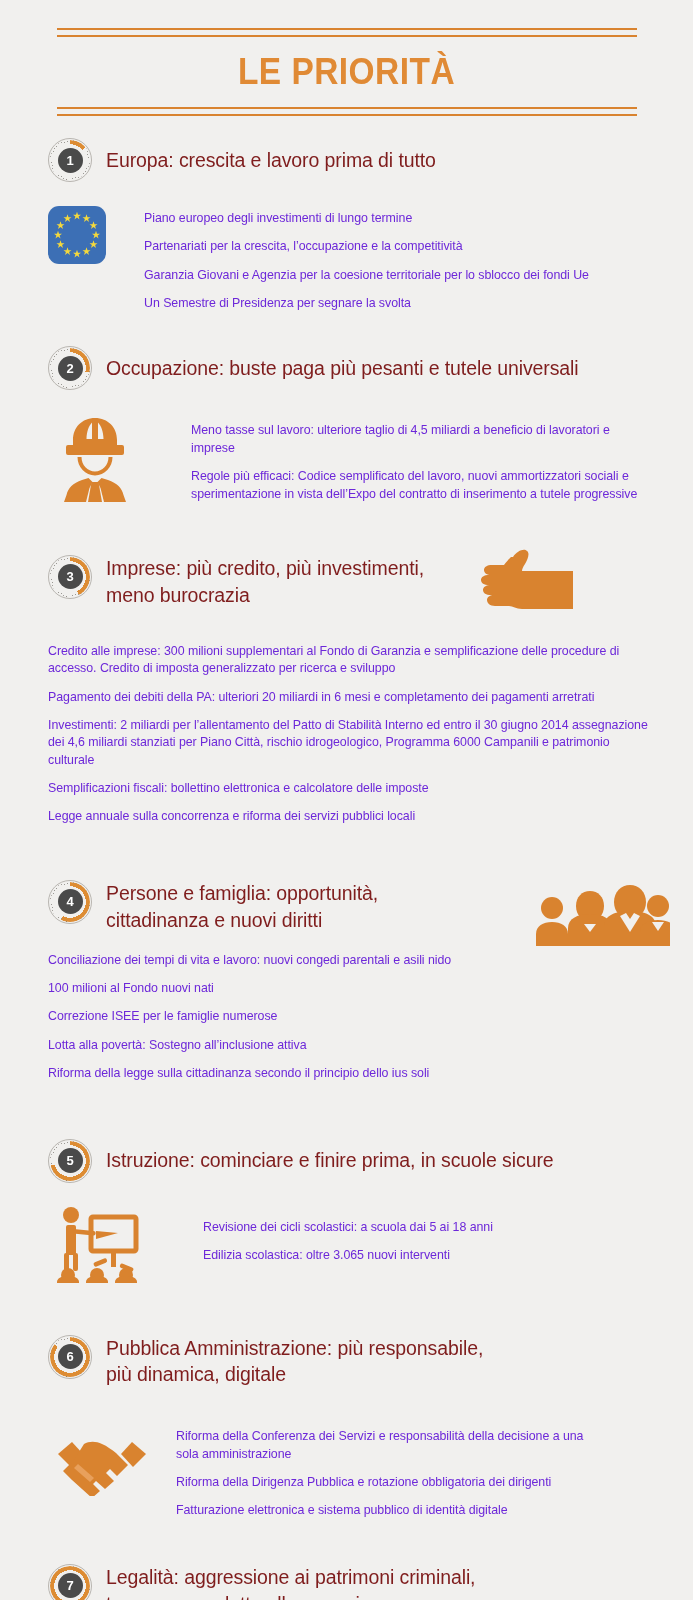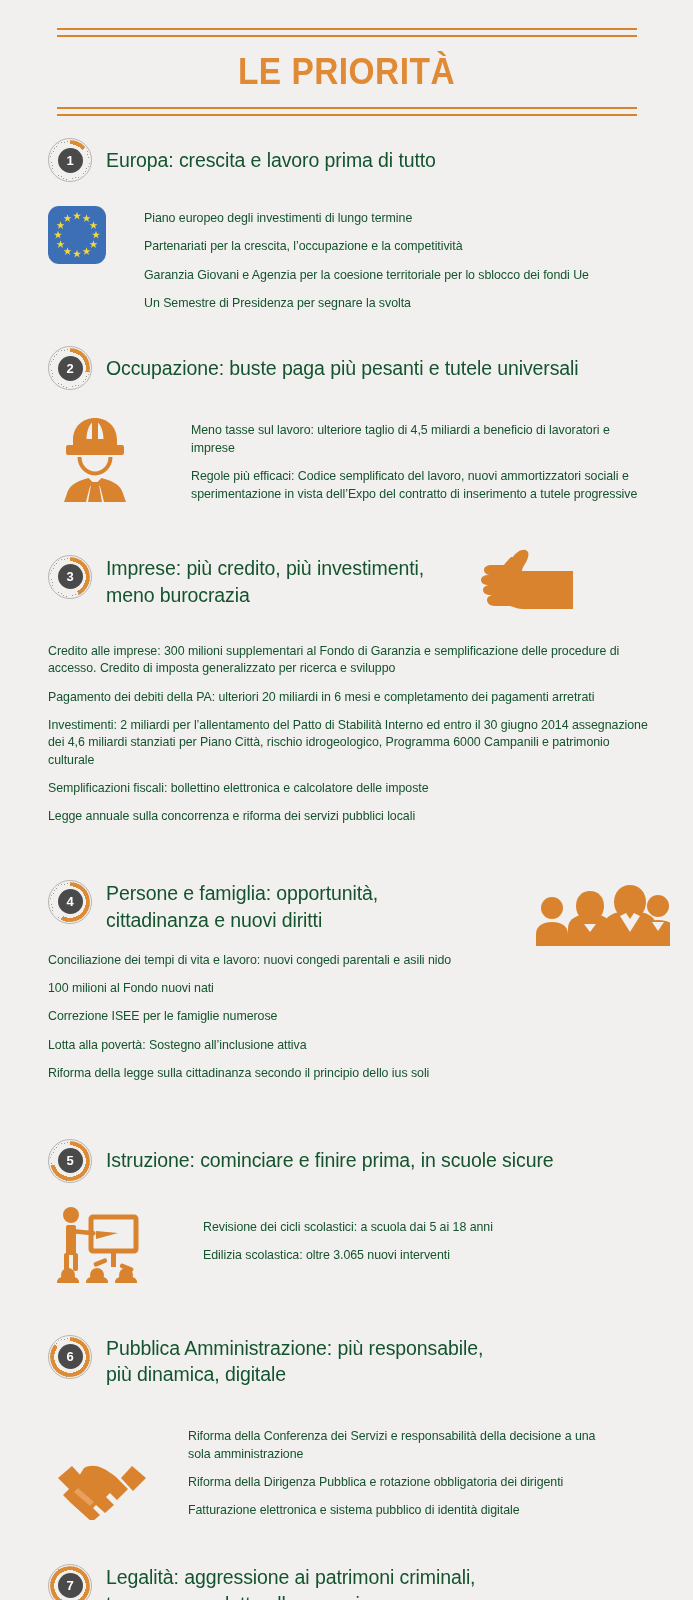--- a/index.html
+++ b/index.html
@@ -49,21 +49,21 @@
   .section{ position:relative; }
 
   .sec-head{
     display:flex;
     align-items:center;
     gap:14px;
   }
   .sec-title{
     font-size:19.5px;
     line-height:1.38;
-    color:#14532d;
+    color:#7f1d1d;
     font-weight:400;
     letter-spacing:-0.1px;
     max-width:430px;
   }
 
   
   .badge{
     position:relative;
     width:44px;
     height:44px;
@@ -123,21 +123,21 @@
     font-weight:bold;
     line-height:25px;
     text-align:center;
   }
 
   
   .items{ }
   .item{
     font-size:12.4px;
     line-height:1.40;
-    color:#14532d;
+    color:#6d28d9;
     margin-bottom:11px;
     letter-spacing:-0.05px;
   }
   .item:last-child{ margin-bottom:0; }
   .icon-col{ flex:0 0 auto; }
 
   
   .sec1-head{ margin:22px 0 0 48px; }
   .sec1-body{ margin:24px 0 0 48px; display:flex; gap:38px; align-items:flex-start;}
   .sec1-body .items{ width:470px; padding-top:4px; }
@@ -150,21 +150,21 @@
   .sec3-body{ margin:24px 0 0 48px; width:600px; }
 
   .sec4-head{ margin:54px 0 0 48px; display:flex; align-items:flex-start; gap:14px;}
   .sec4-body{ margin:6px 0 0 48px; width:600px; }
 
   .sec5-head{ margin:56px 0 0 48px; }
   .sec5-body{ margin:22px 12px 0 55px; display:flex; gap:60px; align-items:flex-start;}
   .sec5-body .items{ width:420px; padding-top:14px;}
 
   .sec6-head{ margin:52px 0 0 48px; }
-  .sec6-body{ margin:22px 0 0 48px; display:flex; gap:38px; align-items:flex-end;}
+  .sec6-body{ margin:22px 0 0 48px; display:flex; gap:26px; align-items:flex-start;}
   .sec6-body .items{ width:420px; padding-top:18px;}
 
   .sec7-head{ margin:44px 0 0 48px; }
 
   
   .ic{ display:block; }
 </style>
 </head>
 <body>
 

